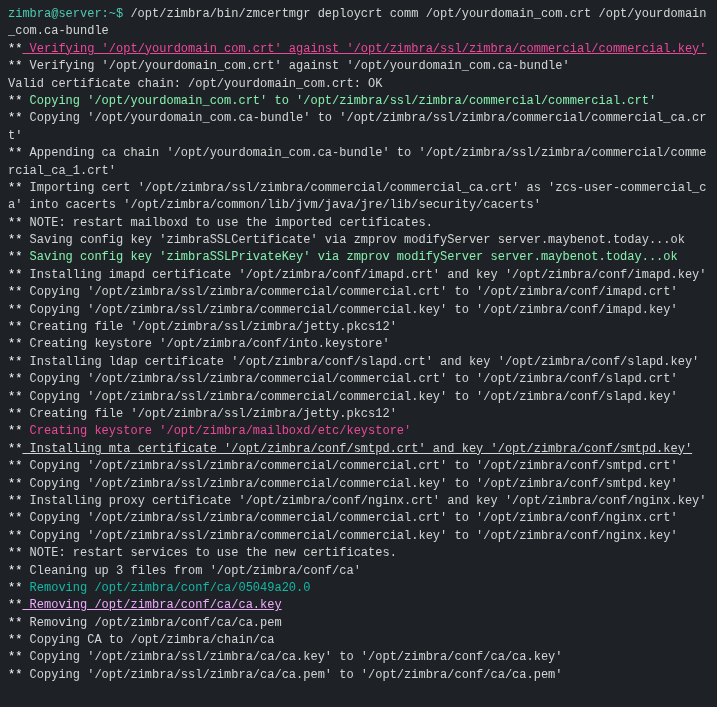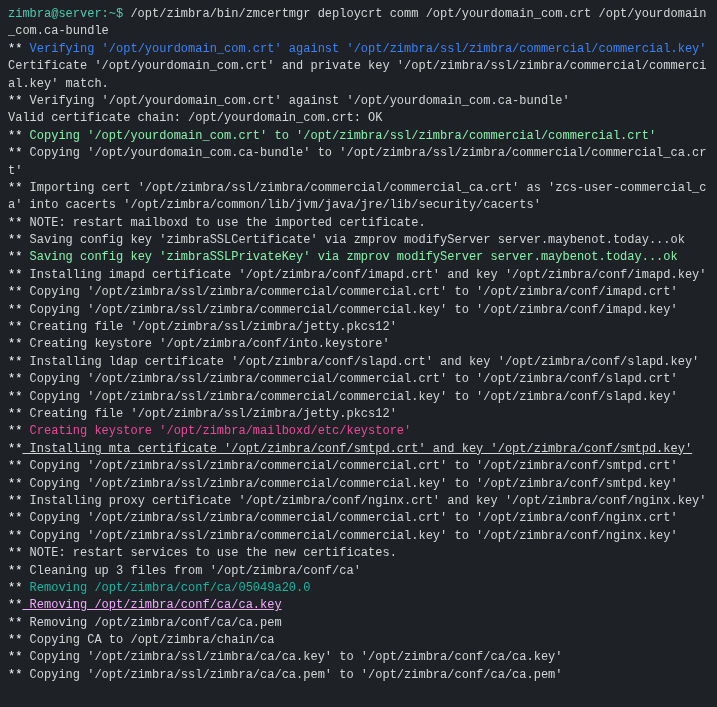--- a/index.html
+++ b/index.html
@@ -28,28 +28,28 @@
       white-space: pre-wrap;
       word-break: break-all;
     }
   </style>
 </head>
 <body>
 
 <div class="terminal">
   <div id="terminal-content">
       <div class="line"><span style="color: rgb(78, 201, 176);">zimbra@server:~$</span><span style="color: rgb(212, 212, 212);"> /opt/zimbra/bin/zmcertmgr deploycrt comm /opt/yourdomain_com.crt /opt/yourdomain_com.ca-bundle</span></div>
-      <div class="line"><span style="color: rgb(255, 255, 255);">**</span><span style="color: #3b82f6;"> Verifying '/opt/yourdomain_com.crt' against '/opt/zimbra/ssl/zimbra/commercial/commercial.key'</span></div>
-      <div class="line" style="color: rgb(212, 212, 212);">Certificate '/opt/yourdomain_com.crt' and private key '/opt/zimbra/ssl/zimbra/commercial/commercial.key' match.</div>
+      <div class="line"><span style="color: rgb(255, 255, 255);">**</span><span style="color: #ec4899; text-decoration: underline;"> Verifying '/opt/yourdomain_com.crt' against '/opt/zimbra/ssl/zimbra/commercial/commercial.key'</span></div>
       <div class="line"><span style="color: rgb(255, 255, 255);">**</span><span style="color: rgb(212, 212, 212);"> Verifying '/opt/yourdomain_com.crt' against '/opt/yourdomain_com.ca-bundle'</span></div>
       <div class="line" style="color: rgb(212, 212, 212);">Valid certificate chain: /opt/yourdomain_com.crt: OK</div>
       <div class="line"><span style="color: rgb(255, 255, 255);">**</span><span style="color: #86efac; font-family: Liberation Mono, monospace;"> Copying '/opt/yourdomain_com.crt' to '/opt/zimbra/ssl/zimbra/commercial/commercial.crt'</span></div>
       <div class="line"><span style="color: rgb(255, 255, 255);">**</span><span style="color: rgb(212, 212, 212);"> Copying '/opt/yourdomain_com.ca-bundle' to '/opt/zimbra/ssl/zimbra/commercial/commercial_ca.crt'</span></div>
+      <div class="line"><span style="color: rgb(255, 255, 255);">**</span><span style="color: rgb(212, 212, 212);"> Appending ca chain '/opt/yourdomain_com.ca-bundle' to '/opt/zimbra/ssl/zimbra/commercial/commercial_ca_1.crt'</span></div>
       <div class="line"><span style="color: rgb(255, 255, 255);">**</span><span style="color: rgb(212, 212, 212);"> Importing cert '/opt/zimbra/ssl/zimbra/commercial/commercial_ca.crt' as 'zcs-user-commercial_ca' into cacerts '/opt/zimbra/common/lib/jvm/java/jre/lib/security/cacerts'</span></div>
-      <div class="line"><span style="color: rgb(255, 255, 255);">**</span><span style="color: rgb(212, 212, 212);"> NOTE: restart mailboxd to use the imported certificate.</span></div>
+      <div class="line"><span style="color: rgb(255, 255, 255);">**</span><span style="color: rgb(212, 212, 212);"> NOTE: restart mailboxd to use the imported certificates.</span></div>
       <div class="line"><span style="color: rgb(255, 255, 255);">**</span><span style="color: rgb(212, 212, 212);"> Saving config key 'zimbraSSLCertificate' via zmprov modifyServer server.maybenot.today...ok</span></div>
       <div class="line"><span style="color: rgb(255, 255, 255);">**</span><span style="color: #86efac;"> Saving config key 'zimbraSSLPrivateKey' via zmprov modifyServer server.maybenot.today...ok</span></div>
       <div class="line"><span style="color: rgb(255, 255, 255);">**</span><span style="color: rgb(212, 212, 212);"> Installing imapd certificate '/opt/zimbra/conf/imapd.crt' and key '/opt/zimbra/conf/imapd.key'</span></div>
       <div class="line"><span style="color: rgb(255, 255, 255);">**</span><span style="color: rgb(212, 212, 212);"> Copying '/opt/zimbra/ssl/zimbra/commercial/commercial.crt' to '/opt/zimbra/conf/imapd.crt'</span></div>
       <div class="line"><span style="color: rgb(255, 255, 255);">**</span><span style="color: rgb(212, 212, 212);"> Copying '/opt/zimbra/ssl/zimbra/commercial/commercial.key' to '/opt/zimbra/conf/imapd.key'</span></div>
       <div class="line"><span style="color: rgb(255, 255, 255);">**</span><span style="color: rgb(212, 212, 212);"> Creating file '/opt/zimbra/ssl/zimbra/jetty.pkcs12'</span></div>
       <div class="line"><span style="color: rgb(255, 255, 255);">**</span><span style="color: rgb(212, 212, 212);"> Creating keystore '/opt/zimbra/conf/into.keystore'</span></div>
       <div class="line"><span style="color: rgb(255, 255, 255);">**</span><span style="color: rgb(212, 212, 212);"> Installing ldap certificate '/opt/zimbra/conf/slapd.crt' and key '/opt/zimbra/conf/slapd.key'</span></div>
       <div class="line"><span style="color: rgb(255, 255, 255);">**</span><span style="color: rgb(212, 212, 212);"> Copying '/opt/zimbra/ssl/zimbra/commercial/commercial.crt' to '/opt/zimbra/conf/slapd.crt'</span></div>
       <div class="line"><span style="color: rgb(255, 255, 255);">**</span><span style="color: rgb(212, 212, 212);"> Copying '/opt/zimbra/ssl/zimbra/commercial/commercial.key' to '/opt/zimbra/conf/slapd.key'</span></div>

